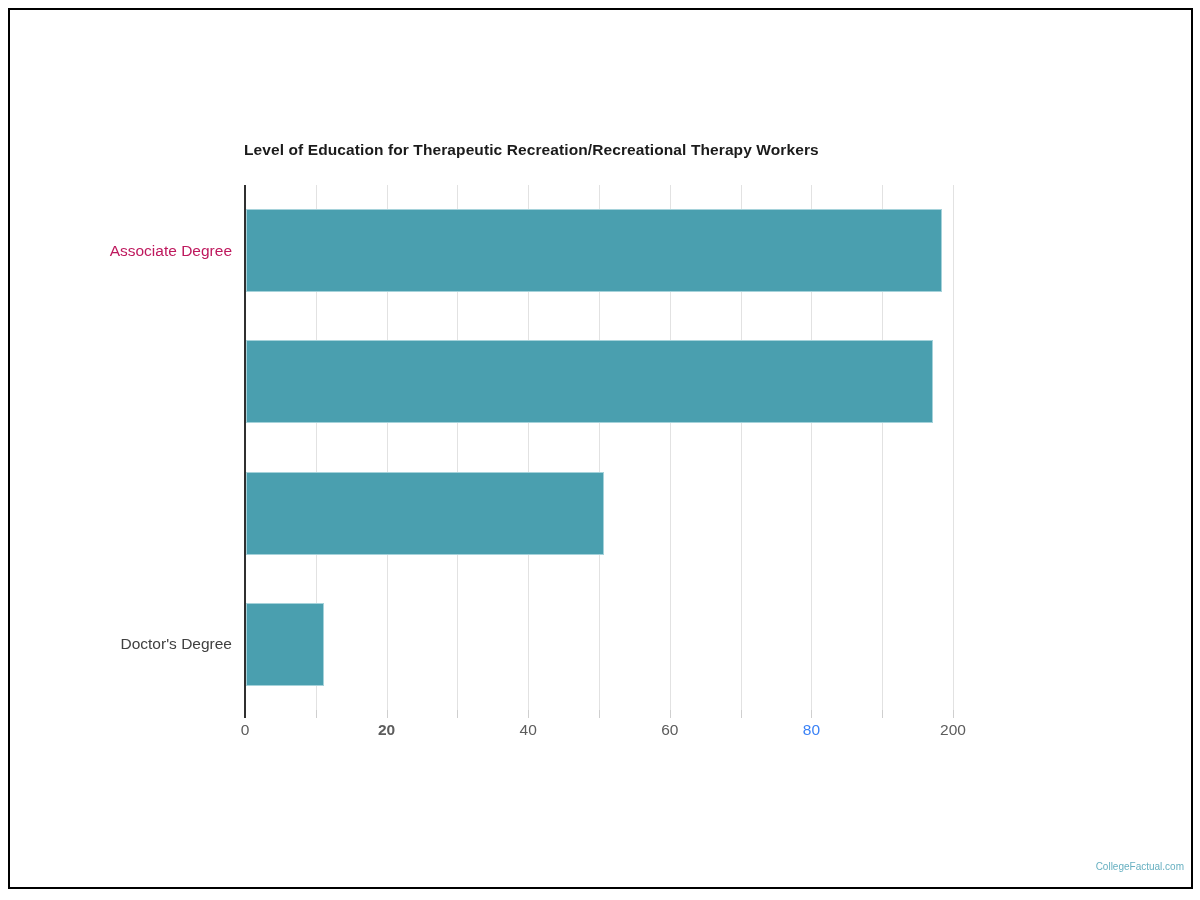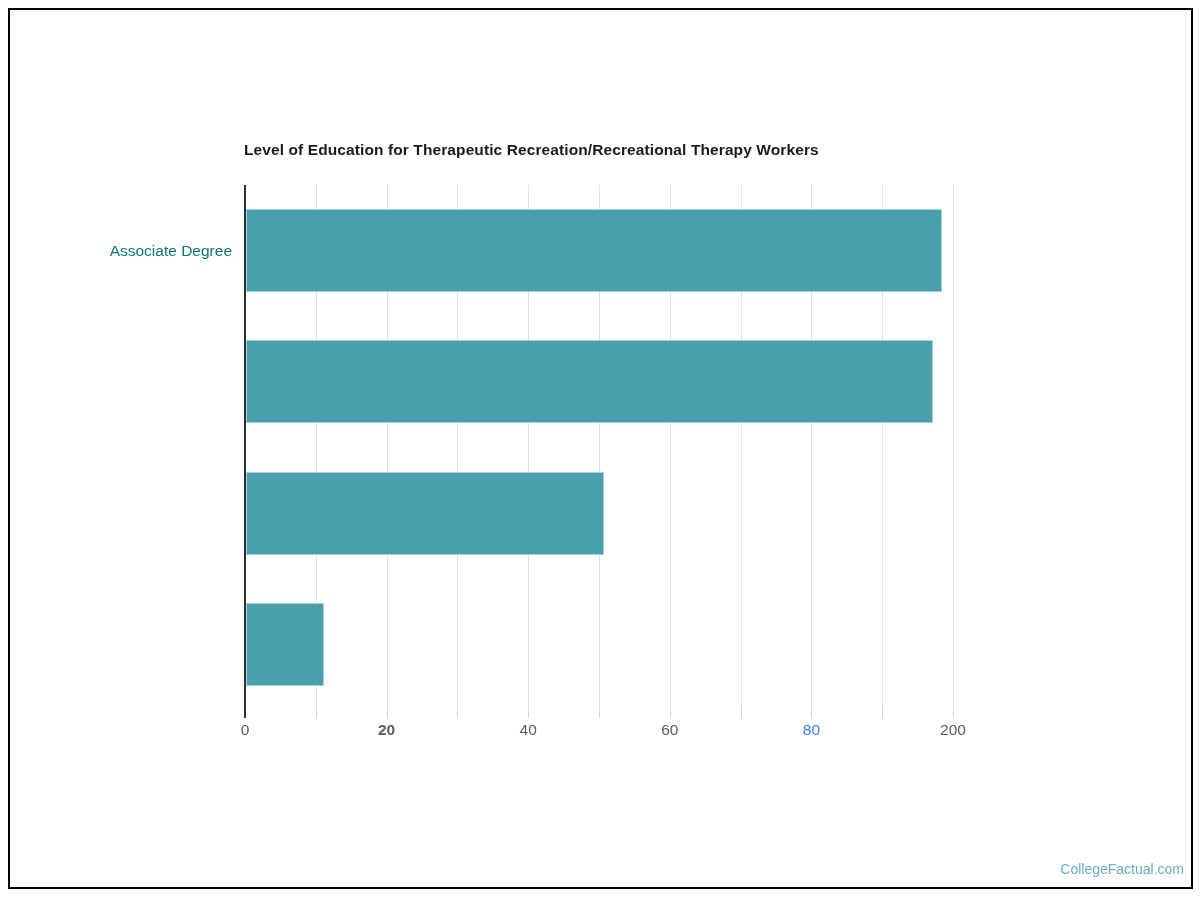--- a/index.html
+++ b/index.html
@@ -70,21 +70,21 @@
     position: absolute;
     width: 64px;
     text-align: center;
     font-size: 15.5px;
   }
 
   .watermark {
     position: absolute;
     right: 16px;
     top: 861px;
-    font-size: 14px;
+    font-size: 10px;
     margin-left: 28px;
   }
   .watermark a { text-decoration: none; }
 </style>
 </head>
 <body>
 
 <div class="canvas" style="background: rgb(255, 255, 255);">
   <div class="frame" style="border-color: rgb(0, 0, 0);"></div>
 
@@ -96,24 +96,25 @@
       <div class="gridline" style="left: 457.4px; top: 185px; height: 525px; background: rgb(226, 226, 226);"></div>
       <div class="gridline" style="left: 528.2px; top: 185px; height: 525px; background: rgb(226, 226, 226);"></div>
       <div class="gridline" style="left: 599px; top: 185px; height: 525px; background: rgb(226, 226, 226);"></div>
       <div class="gridline" style="left: 669.8px; top: 185px; height: 525px; background: rgb(226, 226, 226);"></div>
       <div class="gridline" style="left: 740.6px; top: 185px; height: 525px; background: rgb(226, 226, 226);"></div>
       <div class="gridline" style="left: 811.4px; top: 185px; height: 525px; background: rgb(226, 226, 226);"></div>
       <div class="gridline" style="left: 882.2px; top: 185px; height: 525px; background: rgb(226, 226, 226);"></div>
       <div class="gridline" style="left: 953px; top: 185px; height: 525px; background: rgb(226, 226, 226);"></div>
       <div class="y-axis-line" style="left: 244px; top: 185px; height: 533px; background: rgb(48, 48, 48);"></div>
       <div class="bar" style="left: 246px; top: 209.125px; width: 695.964px; height: 83px; background: rgb(74, 159, 175); border-color: rgb(165, 210, 218);"></div>
-      <div class="cat-label" style="left: 20px; top: 239.625px; color: #0f766e;">Associate Degree</div>
+      <div class="cat-label" style="left: 20px; top: 239.625px; color: #be185d;">Associate Degree</div>
       <div class="bar" style="left: 246px; top: 340.375px; width: 686.76px; height: 83px; background: rgb(74, 159, 175); border-color: rgb(165, 210, 218);"></div>
       <div class="bar" style="left: 246px; top: 471.625px; width: 358.248px; height: 83px; background: rgb(74, 159, 175); border-color: rgb(165, 210, 218);"></div>
       <div class="bar" style="left: 246px; top: 602.875px; width: 77.88px; height: 83px; background: rgb(74, 159, 175); border-color: rgb(165, 210, 218);"></div>
+      <div class="cat-label" style="left: 20px; top: 633.375px; color: rgb(64, 64, 64);">Doctor's Degree</div>
       <div class="tick" style="left: 245px; top: 710px; background: rgb(48, 48, 48);"></div>
       <div class="tick" style="left: 315.8px; top: 710px; background: rgb(207, 207, 207);"></div>
       <div class="tick" style="left: 386.6px; top: 710px; background: rgb(207, 207, 207);"></div>
       <div class="tick" style="left: 457.4px; top: 710px; background: rgb(207, 207, 207);"></div>
       <div class="tick" style="left: 528.2px; top: 710px; background: rgb(207, 207, 207);"></div>
       <div class="tick" style="left: 599px; top: 710px; background: rgb(207, 207, 207);"></div>
       <div class="tick" style="left: 669.8px; top: 710px; background: rgb(207, 207, 207);"></div>
       <div class="tick" style="left: 740.6px; top: 710px; background: rgb(207, 207, 207);"></div>
       <div class="tick" style="left: 811.4px; top: 710px; background: rgb(207, 207, 207);"></div>
       <div class="tick" style="left: 882.2px; top: 710px; background: rgb(207, 207, 207);"></div>

